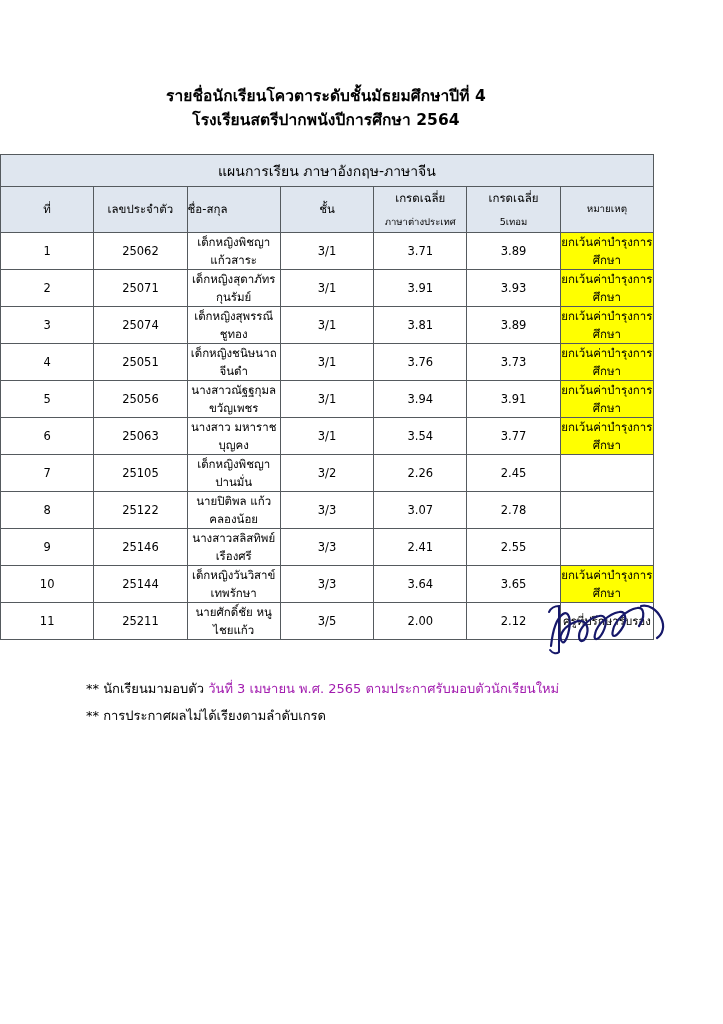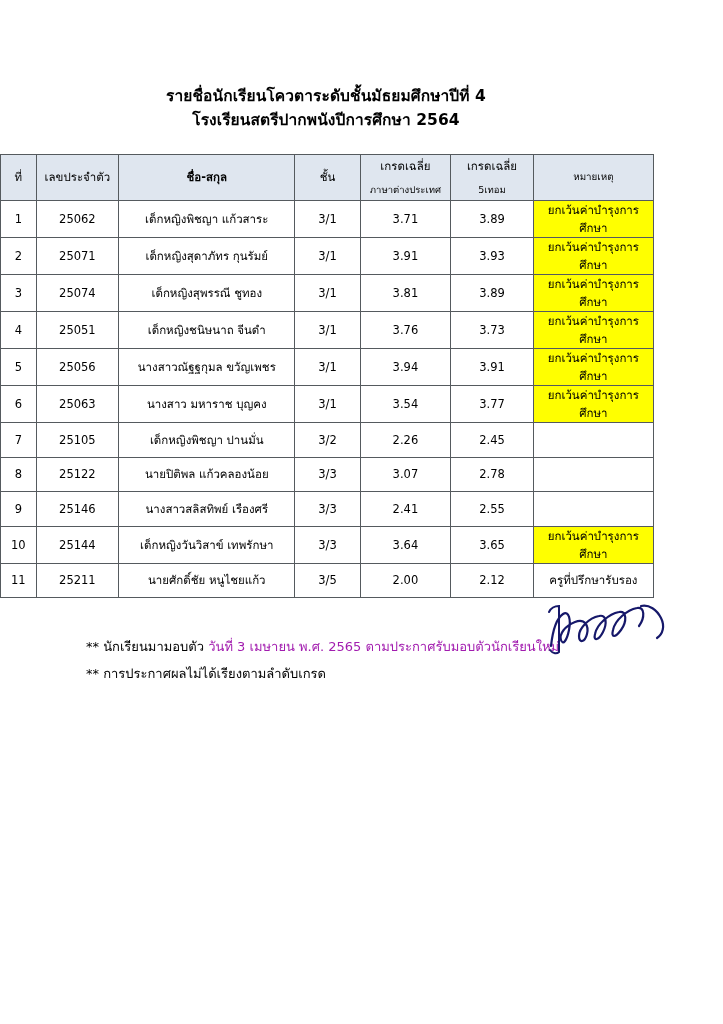--- a/index.html
+++ b/index.html
@@ -109,23 +109,26 @@
 <div class="page">
 
   <div class="title-block">
     <div class="title-line">รายชื่อนักเรียนโควตาระดับชั้นมัธยมศึกษาปีที่ 4</div>
     <div class="title-line">โรงเรียนสตรีปากพนังปีการศึกษา 2564</div>
   </div>
 
   <table class="main">
     <tbody>
       <tr>
+        <td class="plan-header" colspan="7">แผนการเรียน ภาษาอังกฤษ-ภาษาจีน</td>
+      </tr>
+      <tr>
         <td class="col-head c-no">ที่</td>
         <td class="col-head c-id">เลขประจำตัว</td>
-        <td class="col-head c-name" style="text-align:center;padding-left:0;font-weight:bold;">ชื่อ-สกุล</td>
+        <td class="col-head c-name" style="text-align:left;padding-left:0;">ชื่อ-สกุล</td>
         <td class="col-head c-class">ชั้น</td>
         <td class="col-head c-g1">
           <span>เกรดเฉลี่ย</span>
           <span class="sub">ภาษาต่างประเทศ</span>
         </td>
         <td class="col-head c-g2">
           <span>เกรดเฉลี่ย</span>
           <span class="sub">5เทอม</span>
         </td>
         <td class="col-head c-note">หมายเหตุ</td>

